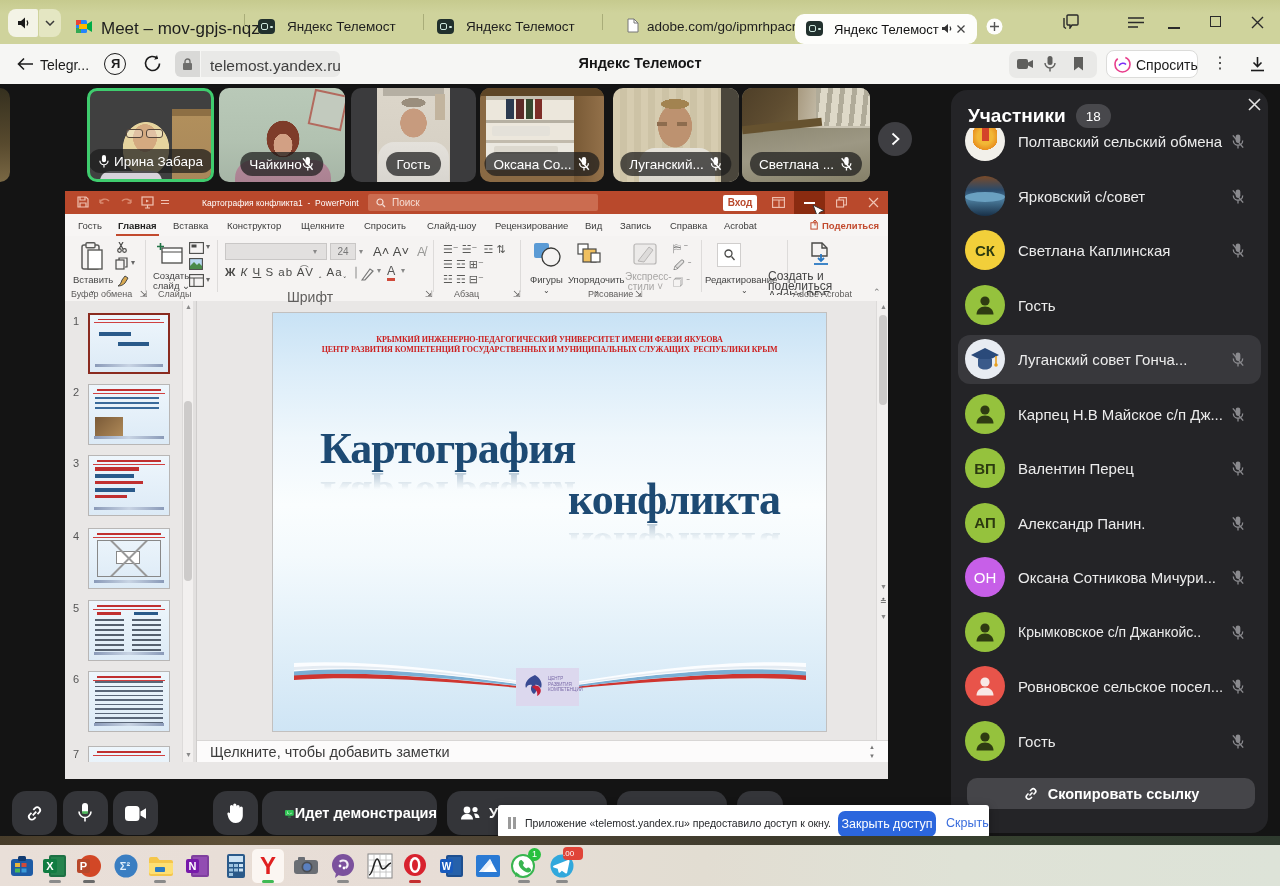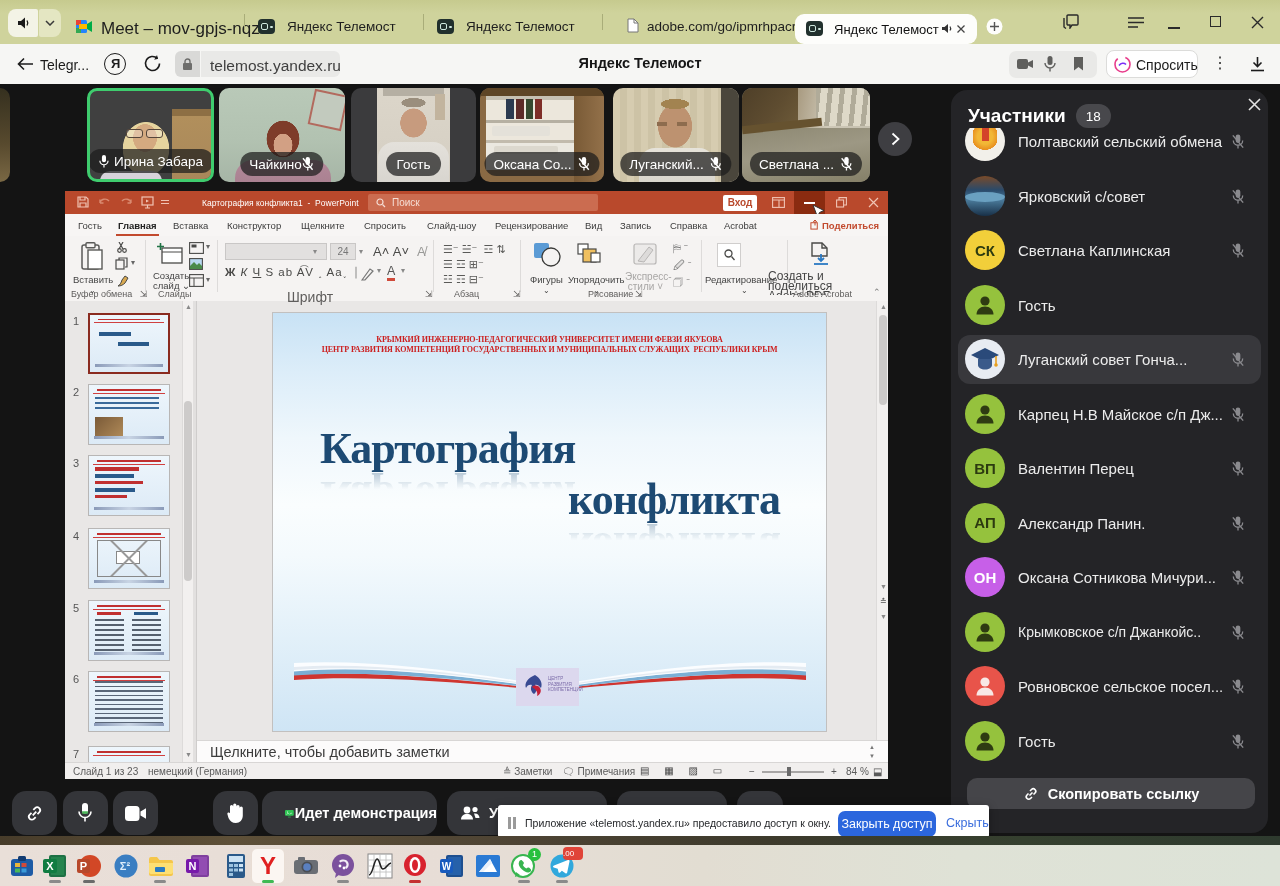--- a/index.html
+++ b/index.html
@@ -367,21 +367,21 @@
           <div class="abs" style="left:273px;top:20px">
             <svg width="14" height="15" viewBox="0 0 14 16">
               <rect x="4.5" y="0.5" width="5" height="9" rx="2.5" fill="#8a8a8e"></rect>
               <path d="M2 7a5 5 0 0010 0M7 12v3.5" stroke="#8a8a8e" stroke-width="1.4" fill="none"></path>
               <path d="M1.5 1.5l11 13" stroke="#8a8a8e" stroke-width="1.5"></path>
             </svg>
           </div>
         </div>
         <div class="abs" style="left:7px;top:436px;width:303px;height:54.5px">
           <div class="abs" style="left:7px;top:7px">
-            <div class="flex" style="width:40px;height:40px;border-radius:50%;background:#c75fe8;justify-content:center;font-size:15px;color:#fff;font-weight:bold">ОН</div>
+            <div class="flex" style="width:40px;height:40px;border-radius:50%;background:#c75fe8;justify-content:center;font-size:15px;color:#fff;font-weight:normal">ОН</div>
           </div>
           <div class="abs" style="left:60px;top:19px;font-size:15px;color:#ececec;white-space:nowrap">Оксана Сотникова Мичури...</div>
           <div class="abs" style="left:273px;top:20px">
             <svg width="14" height="15" viewBox="0 0 14 16">
               <rect x="4.5" y="0.5" width="5" height="9" rx="2.5" fill="#8a8a8e"></rect>
               <path d="M2 7a5 5 0 0010 0M7 12v3.5" stroke="#8a8a8e" stroke-width="1.4" fill="none"></path>
               <path d="M1.5 1.5l11 13" stroke="#8a8a8e" stroke-width="1.5"></path>
             </svg>
           </div>
         </div>
@@ -725,33 +725,20 @@
     <div class="abs" style="left:3px;top:282px;font-size:7px;color:#888">▼</div>
     <div class="abs" style="left:3px;top:296px;font-size:8px;color:#555">≛</div>
     <div class="abs" style="left:3px;top:312px;font-size:7px;color:#888">▼</div>
   </div>
 
   <div class="abs" style="left:132px;top:549px;width:691px;height:22px;background:#fcfbfb;border-top:1px solid #d8d6d5">
     <div class="abs" style="left:13px;top:3px;font-size:14.5px;color:#3c3c3c">Щелкните, чтобы добавить заметки</div>
     <div class="abs" style="left:672px;top:2px;width:12px;height:18px;font-size:6px;color:#777;line-height:9px">▲<br>▼</div>
   </div>
 
-  <div class="abs" style="left:0;top:571px;width:823px;height:17px;background:#f1efee;border-top:1px solid #d8d6d5;font-size:10px;color:#5a5a5a">
-    <span class="abs" style="left:8px;top:3px">Слайд 1 из 23</span>
-    <span class="abs" style="left:83px;top:3px">немецкий (Германия)</span>
-    <span class="abs" style="left:438px;top:3px">≜ Заметки</span>
-    <span class="abs" style="left:497px;top:3px">🗨 Примечания</span>
-    <span class="abs" style="left:575px;top:2px;letter-spacing:6px;font-size:10px;color:#444">▤ ▦ ▨ ▭</span>
-    <span class="abs" style="left:684px;top:3px">−</span>
-    <div class="abs" style="left:697px;top:8px;width:62px;height:1.5px;background:#a8a6a5"></div>
-    <div class="abs" style="left:722px;top:4px;width:4px;height:9px;background:#6a6a6a"></div>
-    <span class="abs" style="left:766px;top:3px">+</span>
-    <span class="abs" style="left:781px;top:3px">84 %</span>
-    <span class="abs" style="left:808px;top:3px">⬓</span>
-  </div>
 </div>
 
 <div class="abs" style="left:12px;top:791px;width:45px;height:44px;background:#343539;border-radius:14px">
   <svg class="abs" style="left:13px;top:13px" width="19" height="19" viewBox="0 0 16 16">
       <path d="M6.5 9.5l3-3" stroke="#fff" stroke-width="1.5"></path>
       <path d="M7 5l1.5-1.5a2.47 2.47 0 013.5 3.5L10.5 8.5M9 11l-1.5 1.5a2.47 2.47 0 01-3.5-3.5L5.5 7.5" stroke="#fff" stroke-width="1.5" fill="none"></path>
     </svg>
 </div>
 <div class="abs" style="left:63px;top:791px;width:45px;height:44px;background:#343539;border-radius:14px">
   <svg class="abs" style="left:15px;top:12px" width="14" height="19" viewBox="0 0 14 19">

